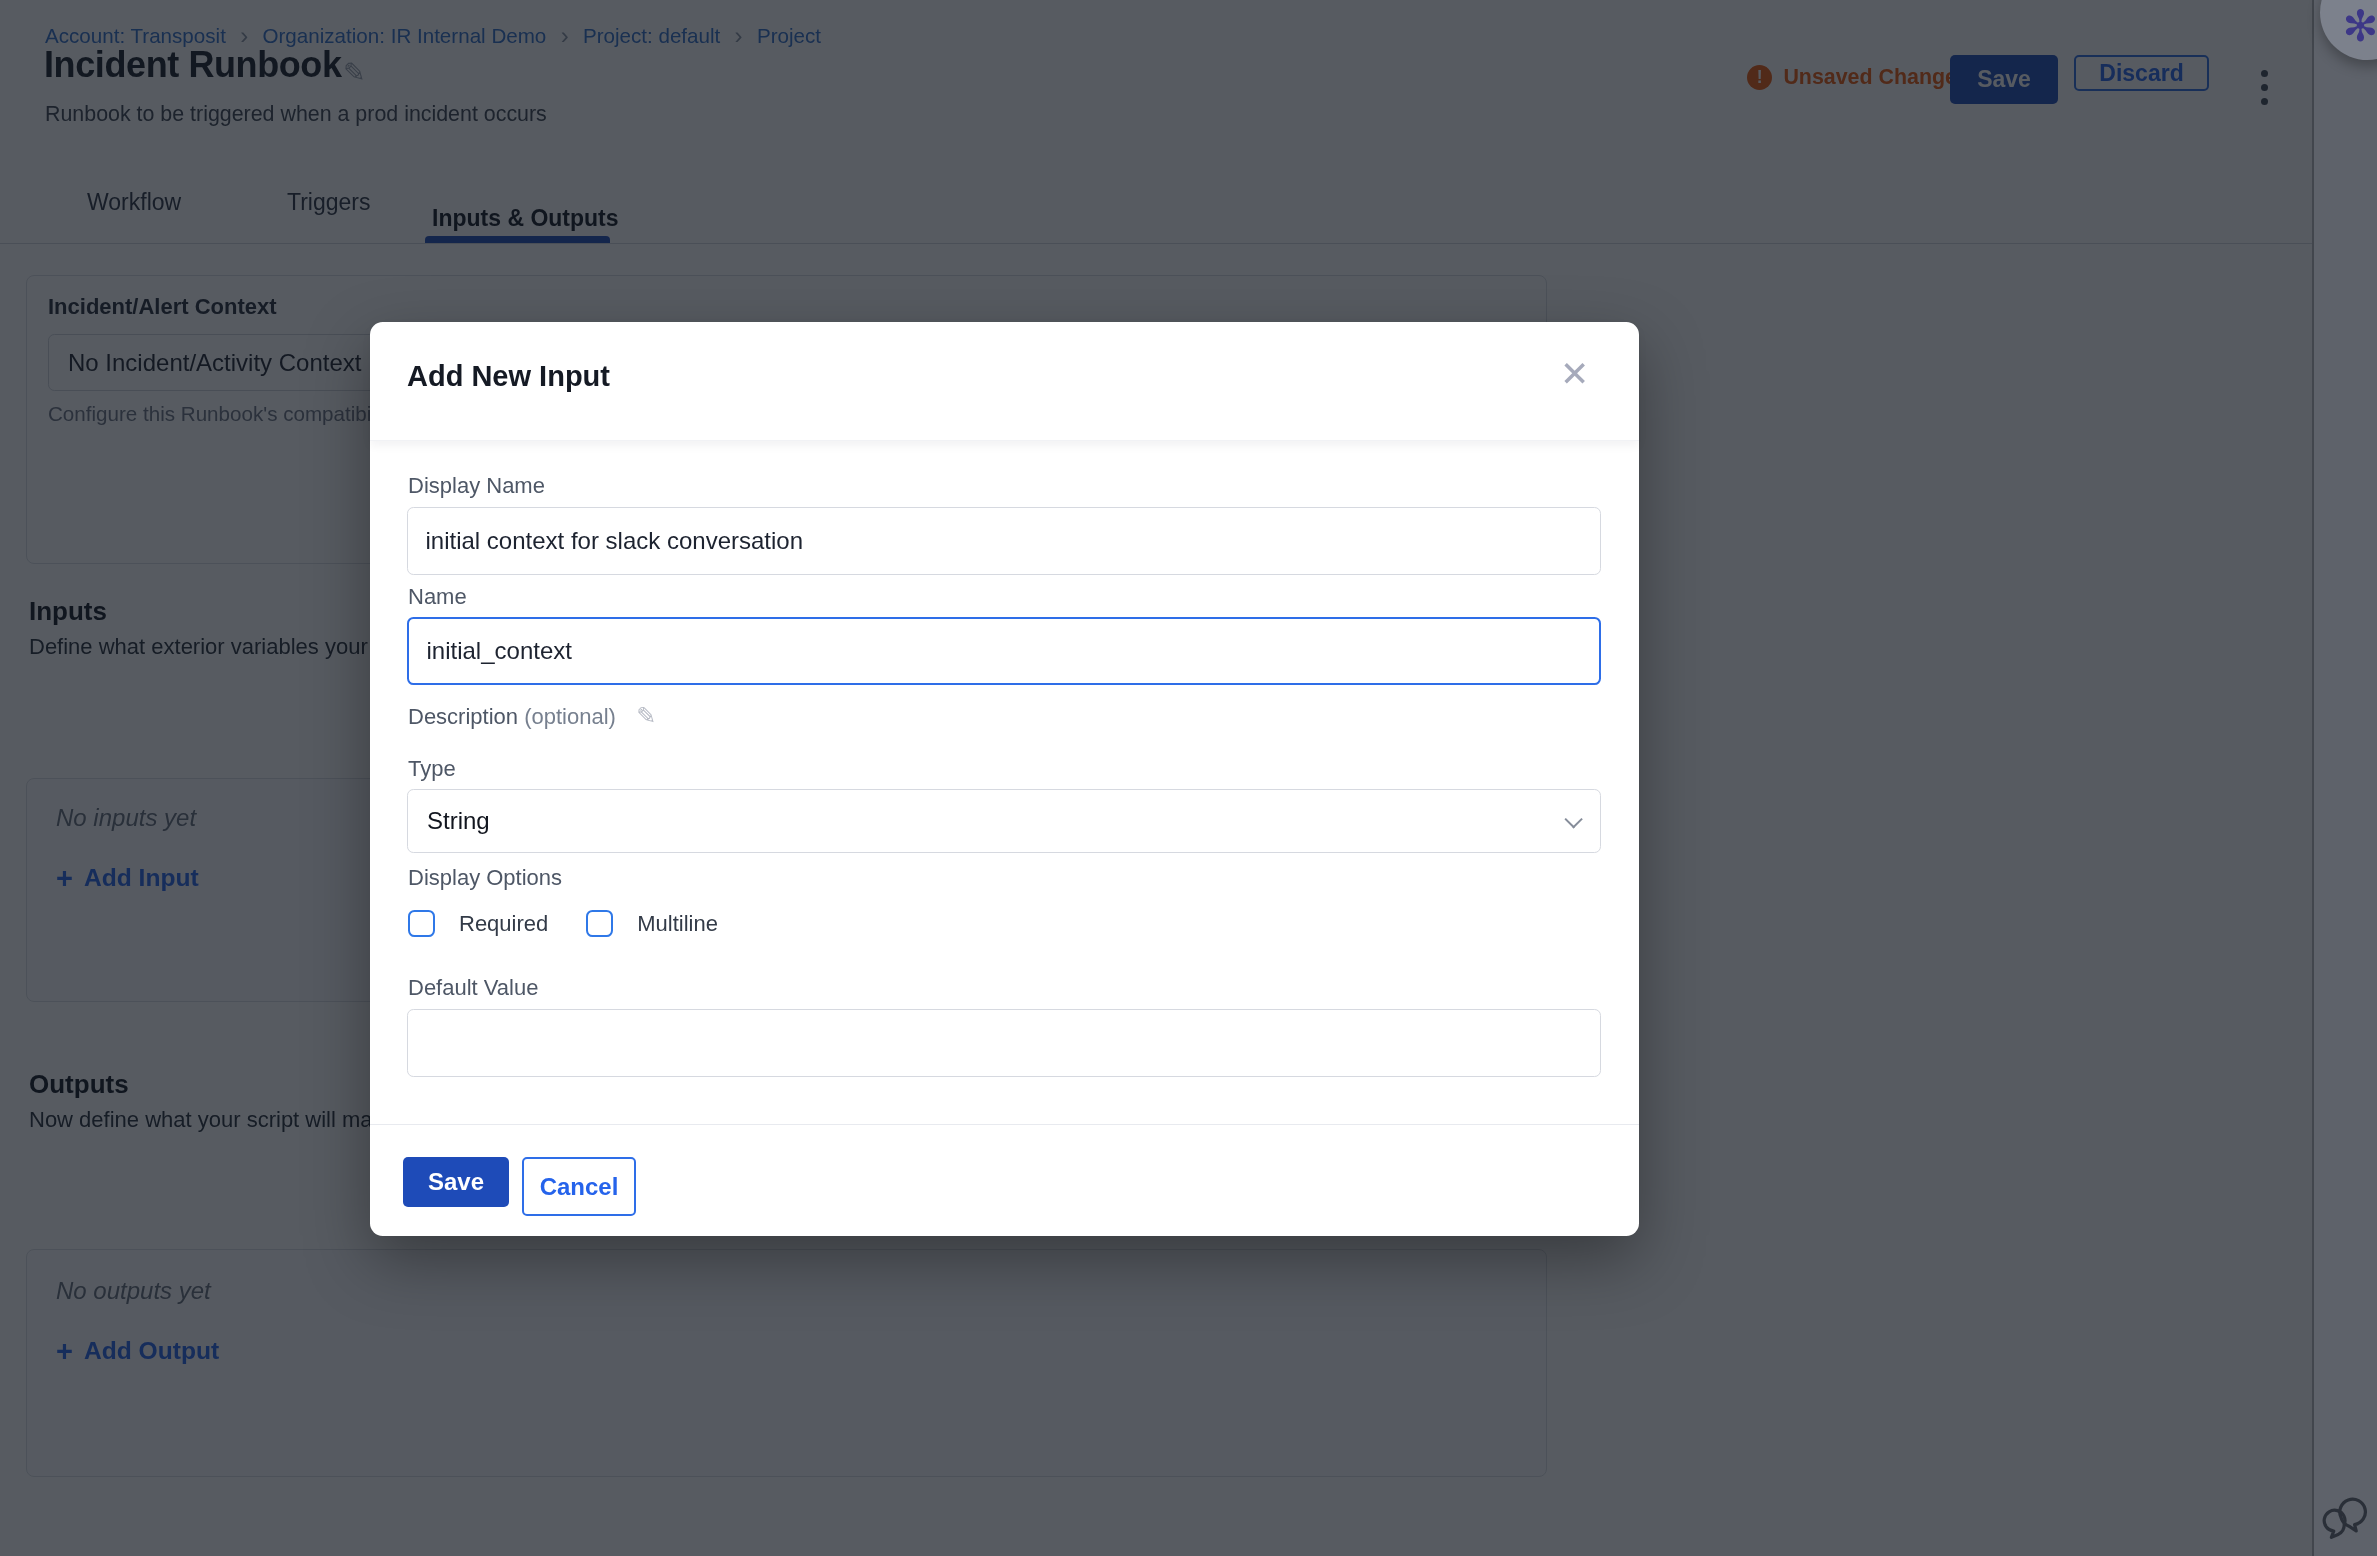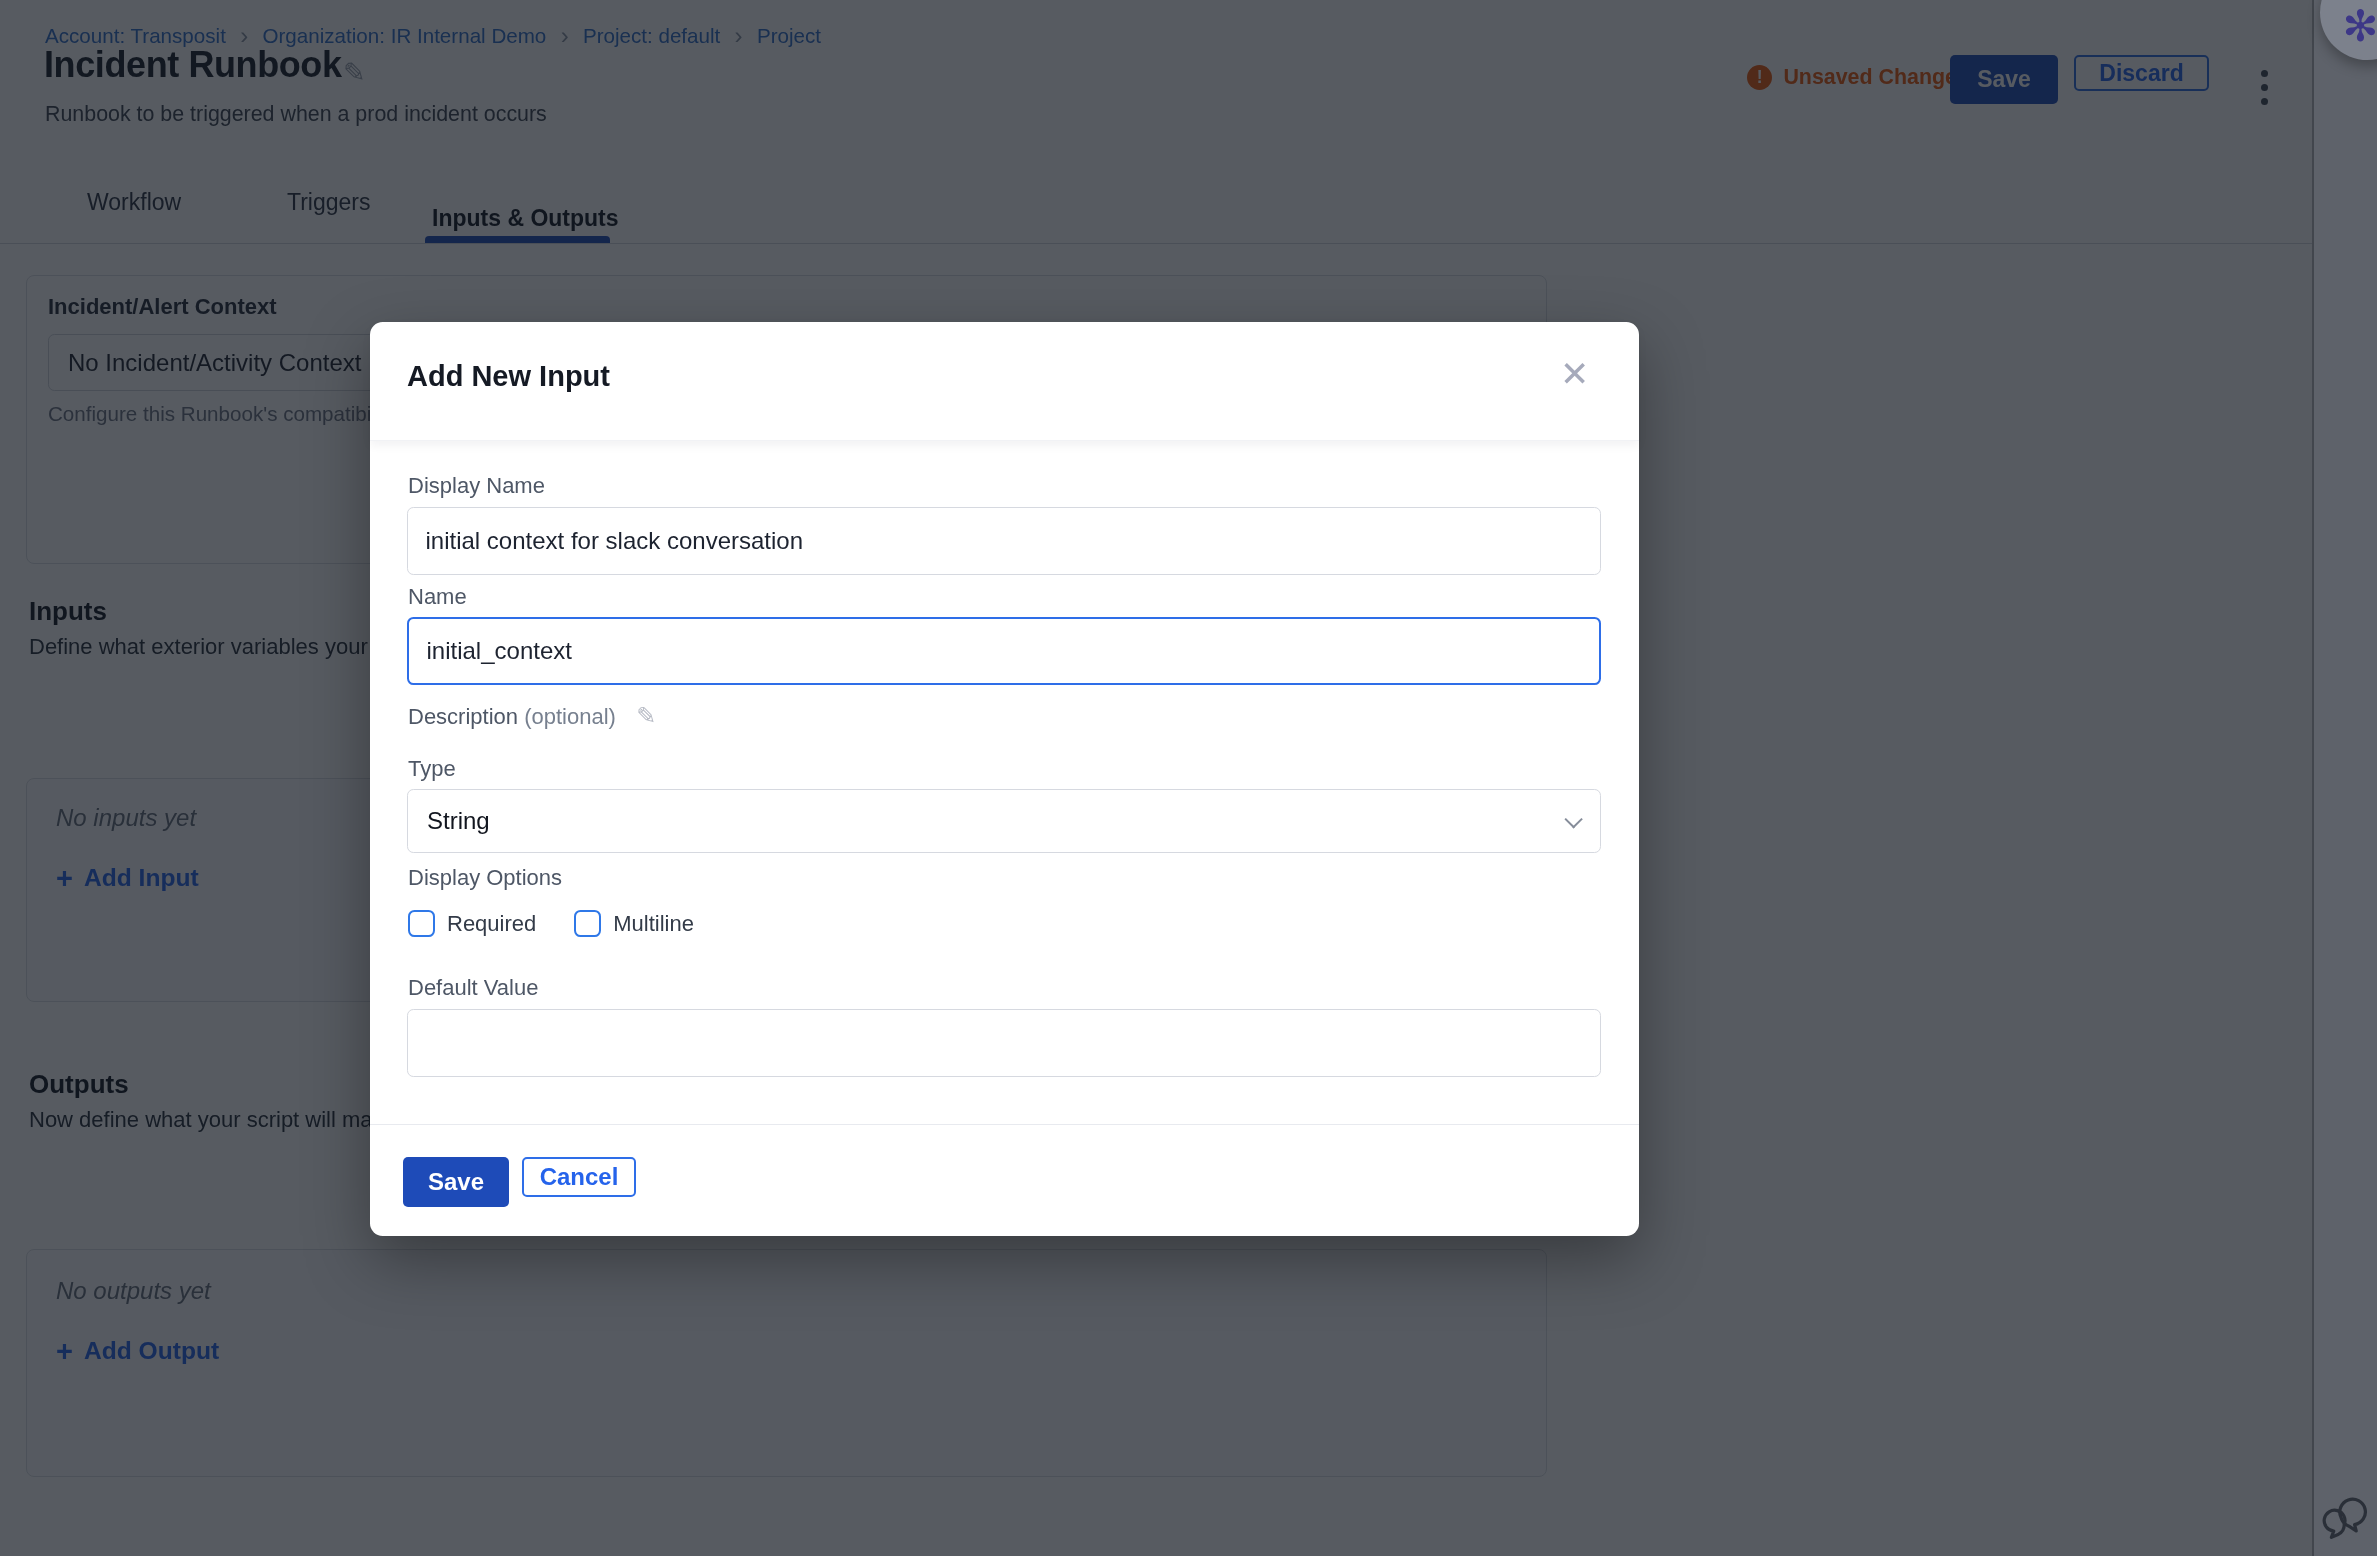--- a/index.html
+++ b/index.html
@@ -106,28 +106,28 @@
   .inp-display-name { top:185px; }
   .inp-name { top:295px; border:2.4px solid #2e6ee8; }
   .inp-default { top:687px; }
   .select-box { left:37px; top:467px; width:1194px; height:64px; background:#ffffff;
     border:1.6px solid #d6d9e0; border-radius:6.4px; display:flex; align-items:center;
     padding:0 22px 0 19px; font-size:24px; color:#12161f; cursor:pointer; }
   .select-box .spacer { flex:1; }
   .chevron-down { width:12.7px; height:12.7px; border-right:2.4px solid #868d9a;
     border-bottom:2.4px solid #868d9a; transform:rotate(45deg) translateY(-3.2px); }
   .options-row { left:38px; top:588px; display:flex; align-items:center; gap:38px; }
-  .opt { display:flex; align-items:center; gap:12px; cursor:pointer; }
+  .opt { display:flex; align-items:center; gap:24px; cursor:pointer; }
   .checkbox { width:27px; height:27px; border:2.4px solid #2f78e8; border-radius:6.4px;
     background:#ffffff; }
   .opt-label { font-size:22px; color:#333b48; }
   .modal-footer-line { left:0; top:802px; width:100%; border-top:1.6px solid #e8eaef; }
   .btn-save-modal { left:33px; top:835px; width:106px; height:50px; background:#1e4bb8;
     color:#ffffff; font-size:24px; }
-  .btn-cancel { left:152px; top:835px; width:114px; height:40px; background:#ffffff;
+  .btn-cancel { left:152px; top:835px; width:114px; height:59px; background:#ffffff;
     border:2.4px solid #2e6ee8; color:#2563eb; font-size:24px; }
 </style>
 </head>
 <body>
 
 <div class="page">
 
   <nav class="abs breadcrumb">
     <span class="crumb">Account: Transposit</span>
     <span class="crumb-sep">›</span>

